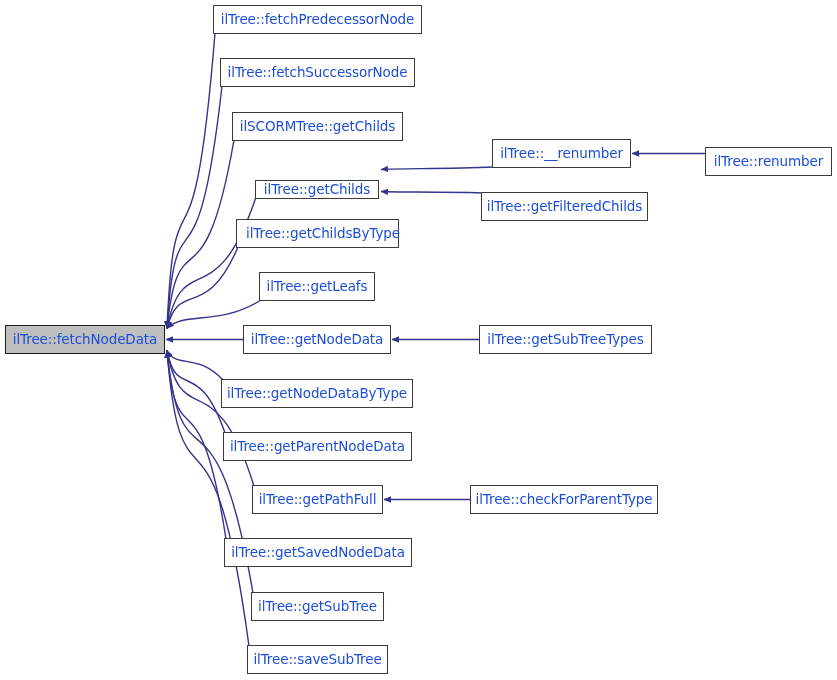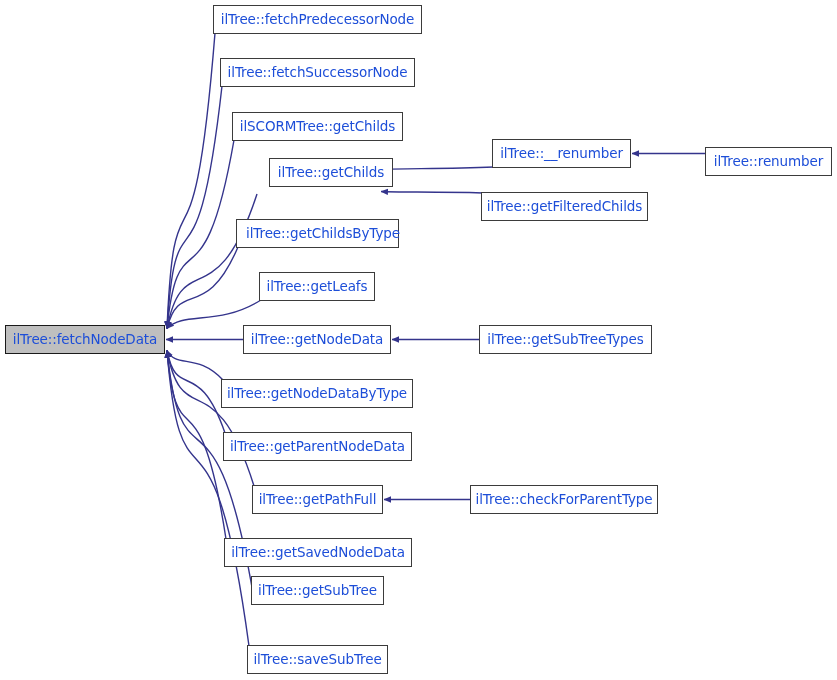--- a/index.html
+++ b/index.html
@@ -80,21 +80,21 @@
     </div>
     <div class="node" style="left: 213px; top: 5px; width: 209px; height: 29px;">
       <span class="node-label">ilTree::fetchPredecessorNode</span>
     </div>
     <div class="node" style="left: 220px; top: 58px; width: 195px; height: 29px;">
       <span class="node-label">ilTree::fetchSuccessorNode</span>
     </div>
     <div class="node" style="left: 232px; top: 112px; width: 171px; height: 29px;">
       <span class="node-label">ilSCORMTree::getChilds</span>
     </div>
-    <div class="node" style="left: 255px; top: 158px; width: 124px; height: 29px; margin-left: 14px;">
+    <div class="node" style="left: 255px; top: 180px; width: 124px; height: 19px;">
       <span class="node-label">ilTree::getChilds</span>
     </div>
     <div class="node" style="left: 236px; top: 219px; width: 163px; height: 29px; padding-left: 11px;">
       <span class="node-label">ilTree::getChildsByType</span>
     </div>
     <div class="node" style="left: 259px; top: 272px; width: 116px; height: 29px;">
       <span class="node-label">ilTree::getLeafs</span>
     </div>
     <div class="node" style="left: 243px; top: 325px; width: 148px; height: 29px;">
       <span class="node-label">ilTree::getNodeData</span>
@@ -104,21 +104,21 @@
     </div>
     <div class="node" style="left: 223px; top: 432px; width: 189px; height: 29px;">
       <span class="node-label">ilTree::getParentNodeData</span>
     </div>
     <div class="node" style="left: 224px; top: 538px; width: 188px; height: 29px;">
       <span class="node-label">ilTree::getSavedNodeData</span>
     </div>
     <div class="node" style="left: 252px; top: 485px; width: 131px; height: 29px;">
       <span class="node-label">ilTree::getPathFull</span>
     </div>
-    <div class="node" style="left: 251px; top: 576px; width: 133px; height: 29px;">
+    <div class="node" style="left: 251px; top: 592px; width: 133px; height: 29px;">
       <span class="node-label">ilTree::getSubTree</span>
     </div>
     <div class="node" style="left: 247px; top: 645px; width: 141px; height: 29px;">
       <span class="node-label">ilTree::saveSubTree</span>
     </div>
     <div class="node" style="left: 492px; top: 139px; width: 139px; height: 29px;">
       <span class="node-label">ilTree::__renumber</span>
     </div>
     <div class="node" style="left: 481px; top: 192px; width: 167px; height: 29px;">
       <span class="node-label">ilTree::getFilteredChilds</span>

